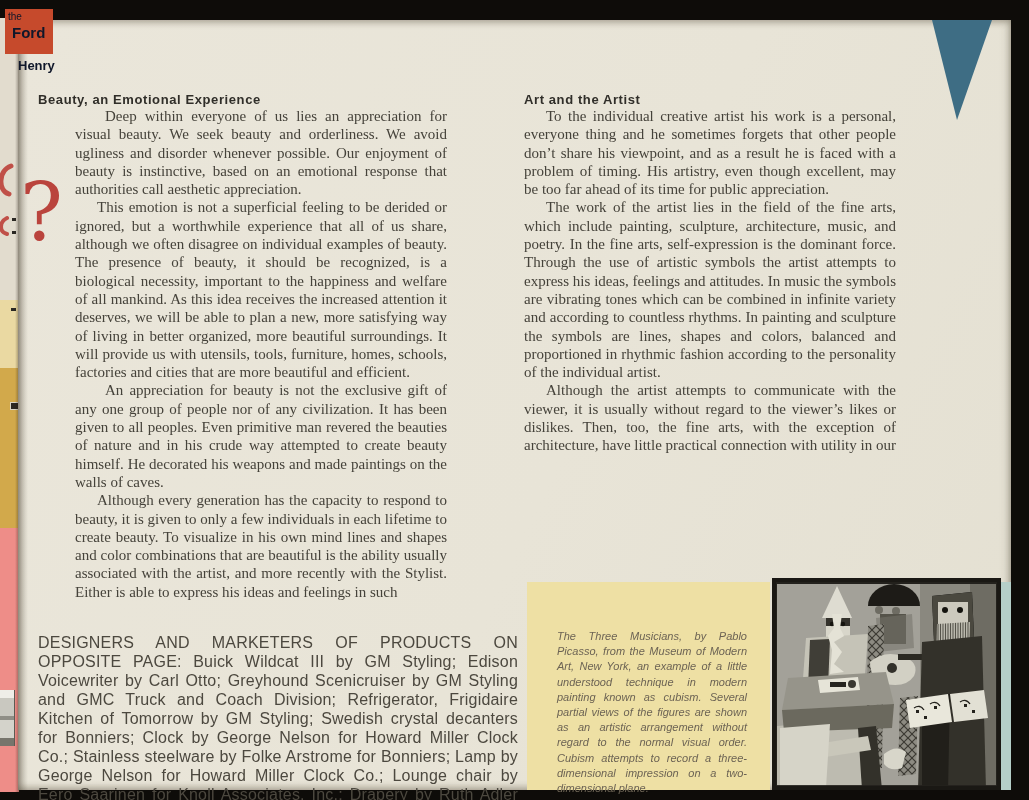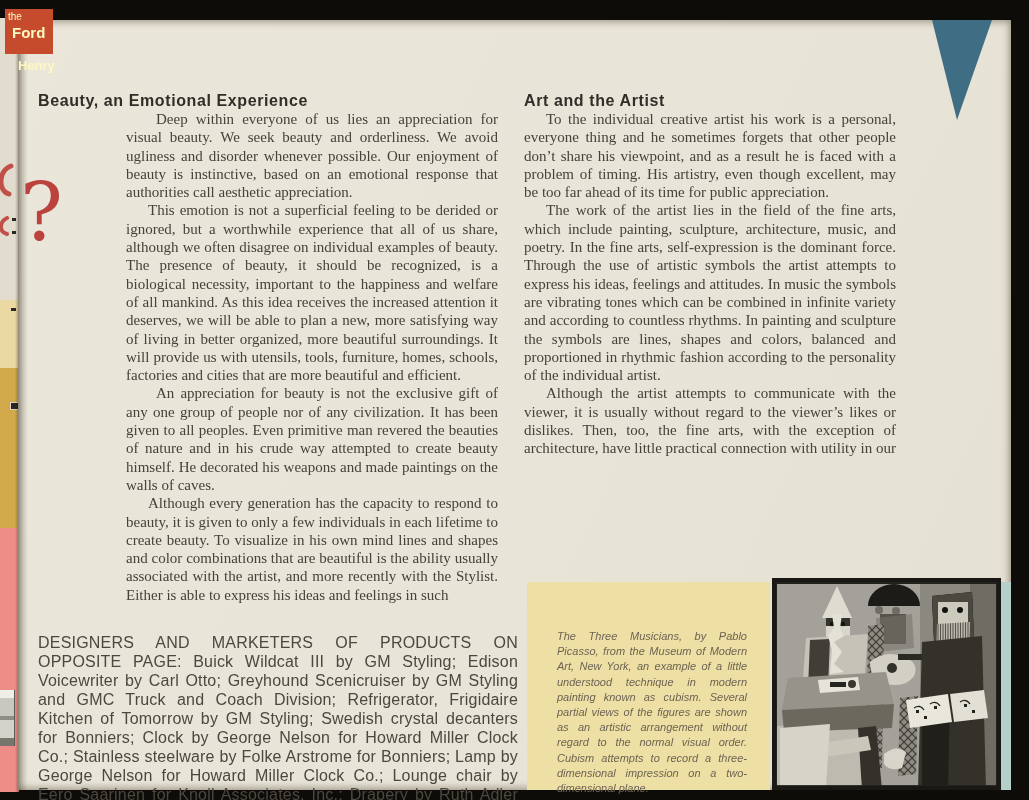--- a/index.html
+++ b/index.html
@@ -31,21 +31,21 @@
   }
   .tick{position:absolute;background:#2a2722;}
   .product-thumb{
     position:absolute;left:0;top:672px;width:14px;height:56px;
     background:linear-gradient(#efeee8 0 8px,#c9c8c0 8px 26px,#8f8e86 26px 30px,#d4d3cb 30px 48px,#77756c 48px 56px);
     border-right:1px solid #5c5a52;
   }
   
   .hf-logo{
     position:absolute;left:5px;top:9px;width:48px;height:45px;
-    background:#c64a2c;color:#fef9c3;z-index:30;
+    background:#c64a2c;color:#0f172a;z-index:30;
     line-height:1;
   }
   .hf-the{position:absolute;left:3px;top:3px;font-size:10px;font-weight:400;}
   .hf-henry{position:absolute;left:13px;top:28px;font-size:13px;font-weight:700;margin-top:22px;}
   .hf-ford{position:absolute;left:7px;top:16px;font-size:15px;font-weight:700;}
   
   .pennant{position:absolute;left:914px;top:0;width:60px;height:100px;}
   .pennant-num{
     position:absolute;left:28px;top:8px;width:32px;text-align:center;
     color:#eae6da;font-size:27px;font-weight:400;letter-spacing:1px;
@@ -55,24 +55,24 @@
     position:absolute;left:2px;top:146px;
     font-family:"DejaVu Serif", serif;font-size:80px;color:#ba443d;
     font-weight:400;
   }
   .red-script{position:absolute;left:-3px;top:160px;z-index:5;}
   
   .col{position:absolute;top:72px;color:#45423a;}
   .col-left{left:20px;width:460px;}
   .col-right{left:506px;width:372px;}
   h1,h2{
-    margin:0;color:#302e29;font-size:16px;font-weight:700;letter-spacing:.6px;
+    margin:0;color:#302e29;font-size:13px;font-weight:700;letter-spacing:.6px;
     font-family:"Liberation Sans", sans-serif;
   }
-  .body-block{margin-left:88px;width:372px;}
+  .body-block{margin-left:37px;width:372px;}
   .col p{
     margin:0;font-family:"Liberation Serif", serif;font-size:15px;line-height:18.3px;
     text-align:justify;color:#45423a;
   }
   .pt{margin-top:10px;}
   .ht{}
   .ind{text-indent:22px;}
   .ind-lg{text-indent:30px;}
   .designers{
     position:absolute;left:20px;top:613px;width:480px;

